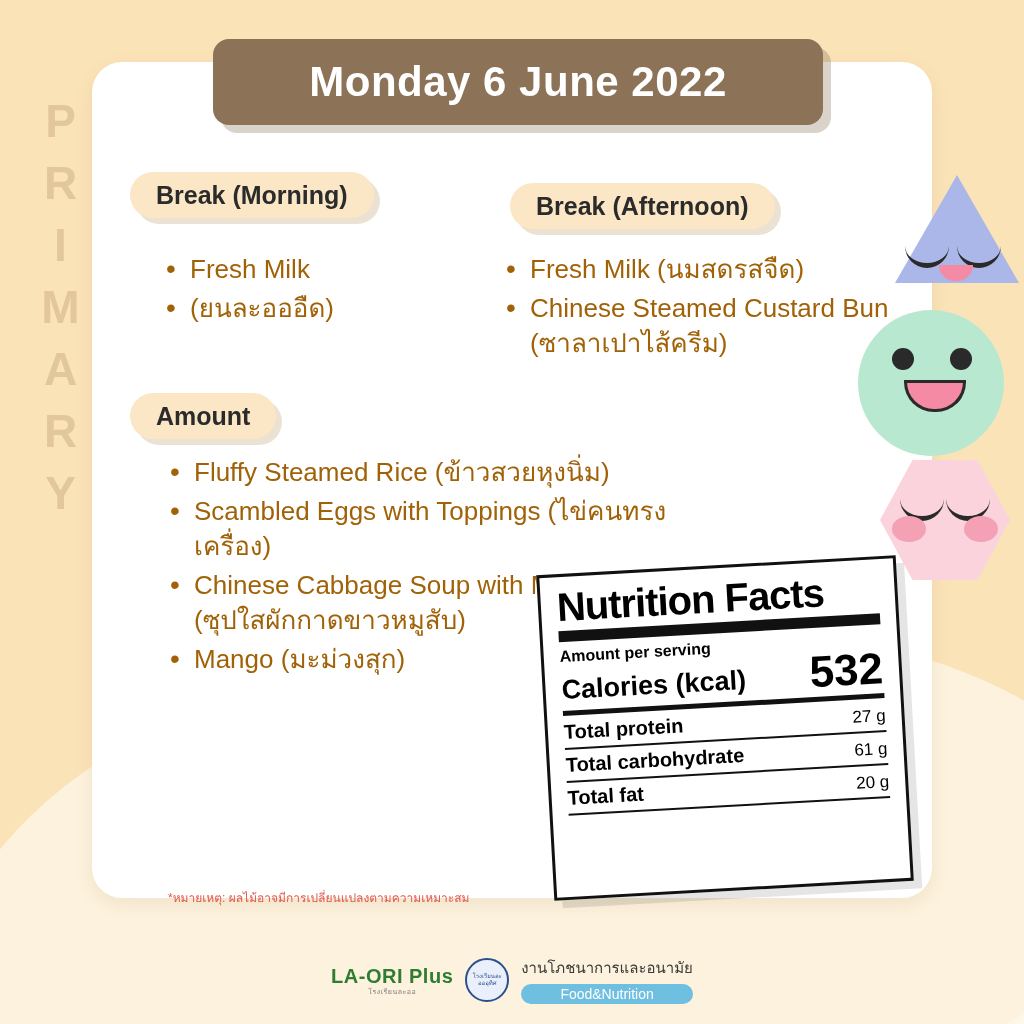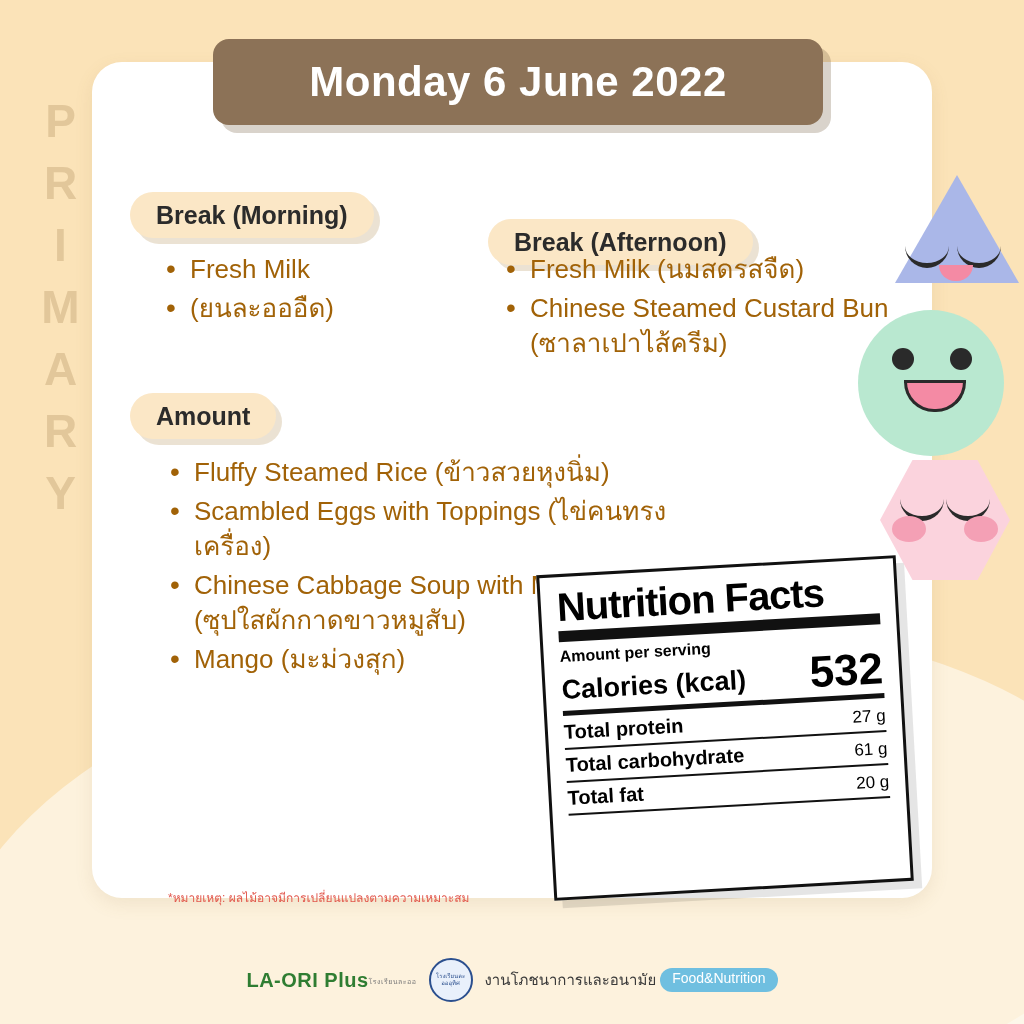--- a/index.html
+++ b/index.html
@@ -46,22 +46,22 @@
     color:#ffffff;font-size:42px;font-weight:bold;letter-spacing:.5px;
   }
 
   .pill{
     position:absolute;height:46px;background:#fbe7c6;border-radius:24px;
     display:flex;align-items:center;justify-content:center;
     padding:0 26px;box-shadow:6px 6px 0 rgba(190,160,110,.30);
   }
   .pill span{font-size:25px;font-weight:bold;color:#2b2b2b;}
 
-  .pill-morning{left:130px;top:192px;}
-  .pill-afternoon{left:488px;top:183px;margin-top:36px;}
+  .pill-morning{left:130px;top:172px;}
+  .pill-afternoon{left:510px;top:183px;}
   .pill-lunch{left:130px;top:393px;}
 
   ul.items{list-style:none;margin:0;padding:0;position:absolute;}
   ul.items li{
     position:relative;padding-left:30px;margin-bottom:4px;
     font-size:26px;color:#a16207;line-height:1.35;
   }
   ul.items li:before{
     content:"•";position:absolute;left:6px;top:-2px;font-size:28px;
   }
@@ -90,27 +90,27 @@
   .nf-row .v{font-size:17px;}
 
   .note{
     position:absolute;left:168px;top:888px;font-size:12px;color:#e2574c;
   }
 
   
   .footer{position:absolute;left:0;right:0;top:945px;height:70px;
     display:flex;align-items:center;justify-content:center;gap:12px;}
   .logo-laori{font-size:20px;font-weight:bold;color:#2f7d32;letter-spacing:.5px;
-    display:flex;flex-direction:row;align-items:center;line-height:1;}
+    display:flex;flex-direction:column;align-items:center;line-height:1;}
   .logo-laori .sub{font-size:7px;color:#7a7a7a;font-weight:normal;margin-top:2px;}
   .seal{width:44px;height:44px;border-radius:50%;border:2px solid #2b4f8e;
     background:#e9f0fb;display:flex;align-items:center;justify-content:center;
     font-size:6px;color:#2b4f8e;text-align:center;line-height:1.1;padding:3px;
     box-sizing:border-box;}
-  .foot-text{display:flex;flex-direction:row;gap:4px;}
+  .foot-text{display:flex;flex-direction:column;gap:4px;}
   .foot-th{font-size:15px;color:#3a3a3a;}
   .foot-en{font-size:14px;color:#ffffff;background:#6fbfe0;border-radius:12px;
     padding:2px 12px;text-align:center;}
 
   
   .char-tri{
     position:absolute;left:895px;top:175px;width:0;height:0;
     border-left:62px solid transparent;border-right:62px solid transparent;
     border-bottom:108px solid #aab7e8;
   }

